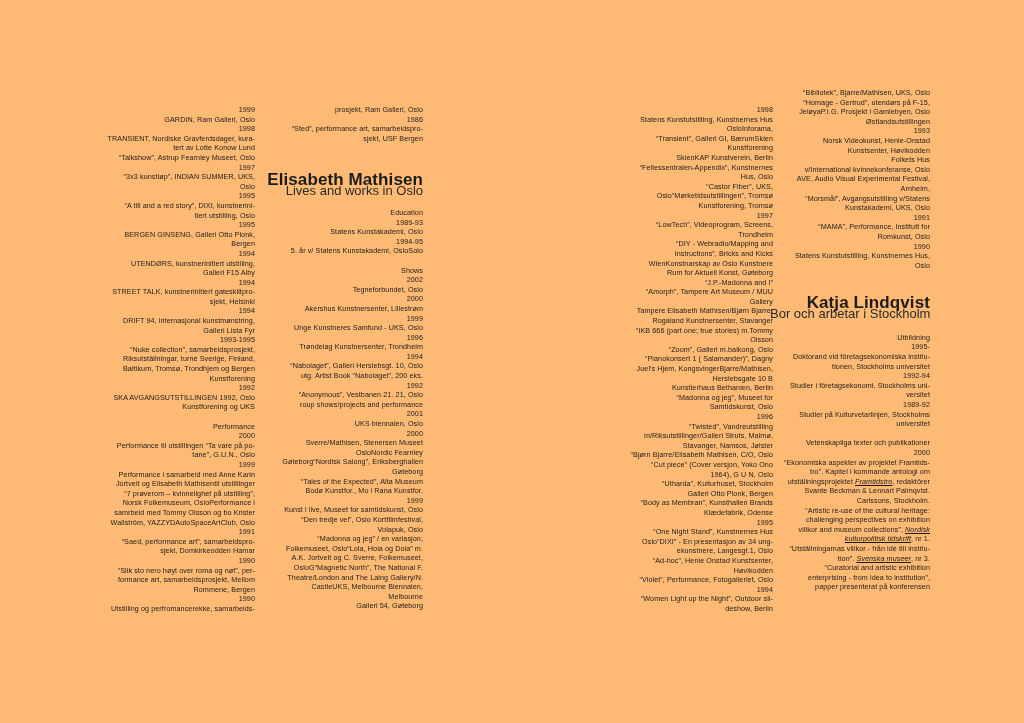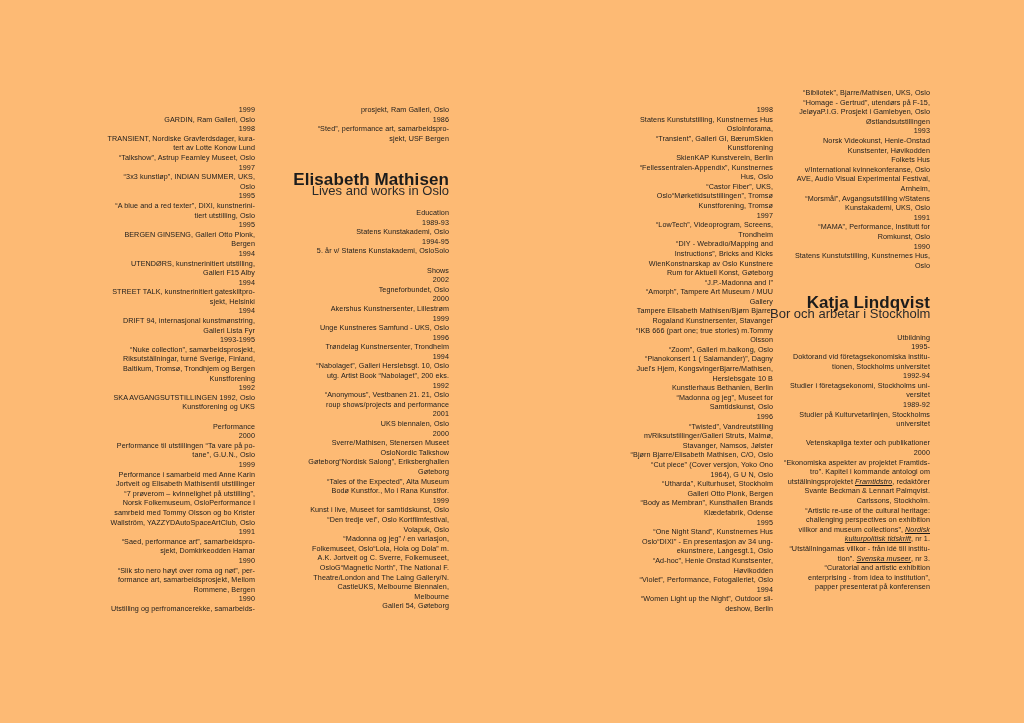--- a/index.html
+++ b/index.html
@@ -47,21 +47,21 @@
       <div class="line"><span>1999</span></div>
       <div class="line"><span>GARDIN, Ram Galleri, Oslo</span></div>
       <div class="line"><span>1998</span></div>
       <div class="line"><span>TRANSIENT, Nordiske Gravferdsdager, kura-</span></div>
       <div class="line"><span>tert av Lotte Konow Lund</span></div>
       <div class="line"><span>“Talkshow”, Astrup Fearnley Museet, Oslo</span></div>
       <div class="line"><span>1997</span></div>
       <div class="line"><span>“3x3 kunstløp”, INDIAN SUMMER, UKS,</span></div>
       <div class="line"><span>Oslo</span></div>
       <div class="line"><span>1995</span></div>
-      <div class="line"><span>“A blue and a red texter”, DIXI, kunstnerini-</span></div>
+      <div class="line"><span>“A till and a red story”, DIXI, kunstnerini-</span></div>
       <div class="line"><span>tiert utstilling, Oslo</span></div>
       <div class="line"><span>1995</span></div>
       <div class="line"><span>BERGEN GINSENG, Galleri Otto Plonk,</span></div>
       <div class="line"><span>Bergen</span></div>
       <div class="line"><span>1994</span></div>
       <div class="line"><span>UTENDØRS, kunstnerinitiert utstilling,</span></div>
       <div class="line"><span>Galleri F15 Alby</span></div>
       <div class="line"><span>1994</span></div>
       <div class="line"><span>STREET TALK, kunstnerinitiert gateskiltpro-</span></div>
       <div class="line"><span>sjekt, Helsinki</span></div>
@@ -91,21 +91,21 @@
       <div class="line"><span>1991</span></div>
       <div class="line"><span>“Saed, performance art”, samarbeidspro-</span></div>
       <div class="line"><span>sjekt, Domkirkeodden Hamar</span></div>
       <div class="line"><span>1990</span></div>
       <div class="line"><span>“Slik sto nero høyt over roma og nøt”, per-</span></div>
       <div class="line"><span>formance art, samarbeidsprosjekt, Mellom</span></div>
       <div class="line"><span>Rommene, Bergen</span></div>
       <div class="line"><span>1990</span></div>
       <div class="line"><span>Utstilling og perfromancerekke, samarbeids-</span></div>
     </div>
-  <div class="col" style="left: 263px; top: 105px; width: 160px; margin-left: 26px;">
+  <div class="col" style="left: 263px; top: 105px; width: 160px;">
       <div class="line"><span>prosjekt, Ram Galleri, Oslo</span></div>
       <div class="line"><span>1986</span></div>
       <div class="line"><span>“Sted”, performance art, samarbeidspro-</span></div>
       <div class="line"><span>sjekt, USF Bergen</span></div>
       <div class="vspace" style="height: 30px;"></div>
       <div class="heading">Elisabeth Mathisen</div>
       <div class="sub">Lives and works in Oslo</div>
       <div class="vspace" style="height: 12px;"></div>
       <div class="line"><span>Education</span></div>
       <div class="line"><span>1989-93</span></div>
@@ -125,21 +125,21 @@
       <div class="line"><span>1994</span></div>
       <div class="line"><span>“Nabolaget”, Galleri Herslebsgt. 10, Oslo</span></div>
       <div class="line"><span>utg. Artist Book “Nabolaget”, 200 eks.</span></div>
       <div class="line"><span>1992</span></div>
       <div class="line"><span>“Anonymous”, Vestbanen 21. 21, Oslo</span></div>
       <div class="line"><span>roup shows/projects and performance</span></div>
       <div class="line"><span>2001</span></div>
       <div class="line"><span>UKS biennalen, Oslo</span></div>
       <div class="line"><span>2000</span></div>
       <div class="line"><span>Sverre/Mathisen, Stenersen Museet</span></div>
-      <div class="line"><span>OsloNordic Talkshow</span></div>
+      <div class="line"><span>OsloNordic Fearnley</span></div>
       <div class="line"><span>Gøteborg“Nordisk Salong”, Eriksberghallen</span></div>
       <div class="line"><span>Gøteborg</span></div>
       <div class="line"><span>“Tales of the Expected”, Alta Museum</span></div>
       <div class="line"><span>Bodø Kunstfor., Mo i Rana Kunstfor.</span></div>
       <div class="line"><span>1999</span></div>
       <div class="line"><span>Kunst i live, Museet for samtidskunst, Oslo</span></div>
       <div class="line"><span>“Den tredje vei”, Oslo Kortfilmfestival,</span></div>
       <div class="line"><span>Volapuk, Oslo</span></div>
       <div class="line"><span>“Madonna og jeg” / en variasjon,</span></div>
       <div class="line"><span>Folkemuseet, Oslo“Lola, Hola og Dola” m.</span></div>

